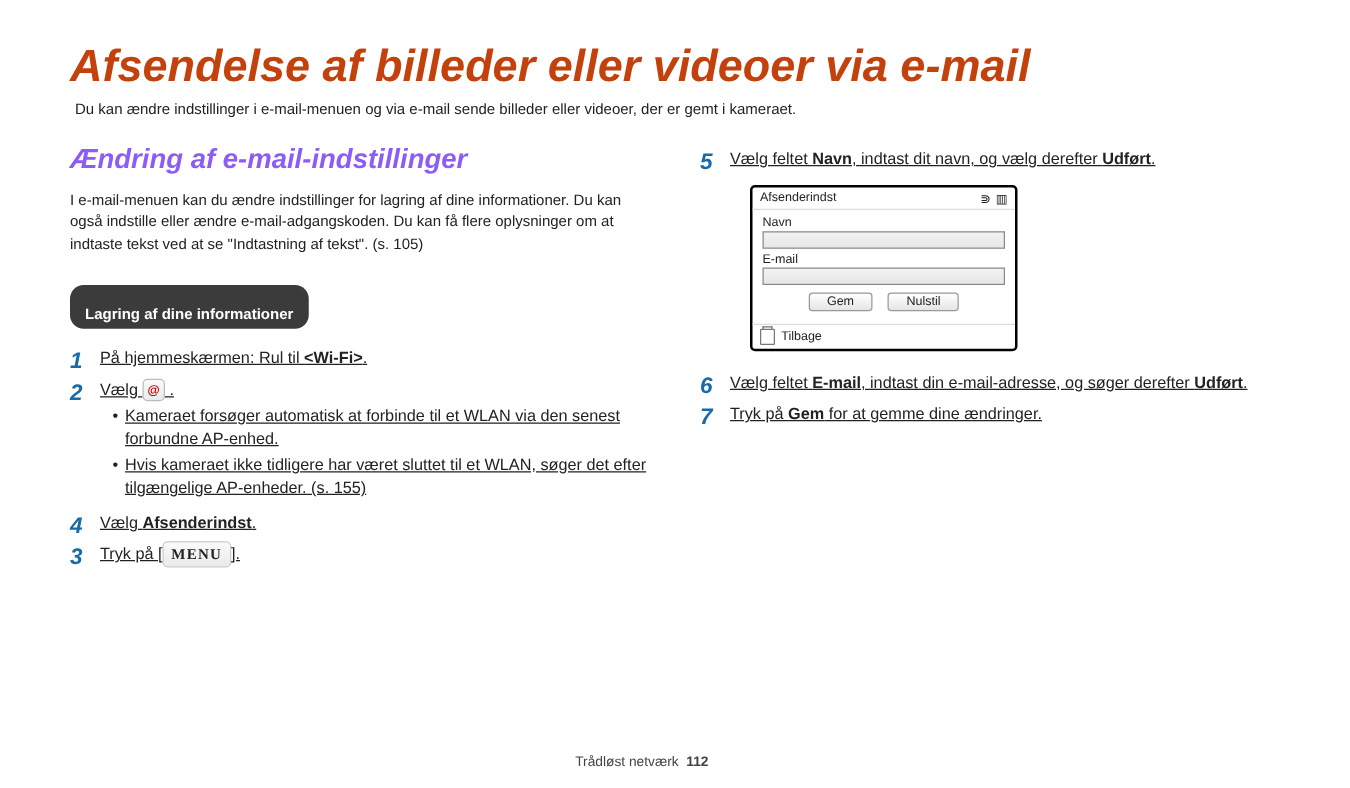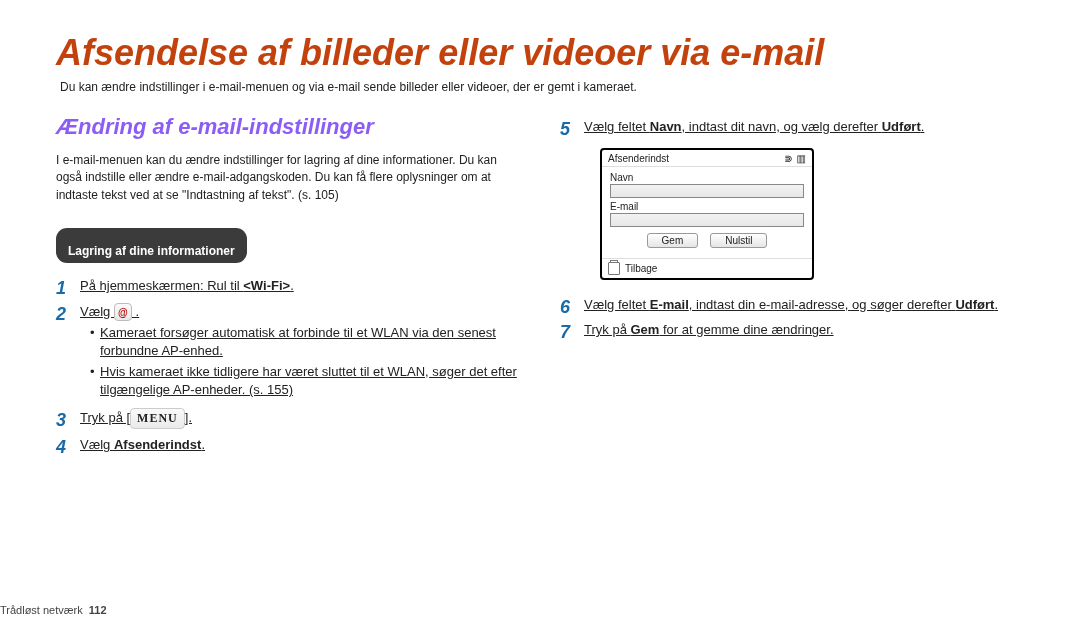--- a/index.html
+++ b/index.html
@@ -113,21 +113,21 @@
     font-family: Georgia, serif;
     font-weight: bold;
     letter-spacing: 1px;
     font-size: 12px;
   }
   .footer {
     position: absolute;
     bottom: 14px;
     left: 0;
     width: 1027px;
-    text-align: left;
+    text-align: center;
     font-size: 11px;
     color: #444;
   }
   .footer .pg { font-weight: 700; }
 
   
   .device {
     border: 2px solid #000;
     border-radius: 4px;
     width: 210px;
@@ -195,25 +195,25 @@
         <li data-num="2">
           <span>Vælg </span>
           <span class="inline-icon">
               <span class="at">@</span>
             </span> .
           <ul class="bullets">
             <li>Kameraet forsøger automatisk at forbinde til et WLAN via den senest forbundne AP-enhed.</li>
             <li>Hvis kameraet ikke tidligere har været sluttet til et WLAN, søger det efter tilgængelige AP-enheder. (s. 155)</li>
           </ul>
         </li>
+        <li data-num="4">
+          <span>Vælg </span><b>Afsenderindst</b><span>.</span>
+        </li>
         <li data-num="3">
           <span>Tryk på [</span><span class="menu-btn">MENU</span><span>].</span>
-        </li>
-        <li data-num="4">
-          <span>Vælg </span><b>Afsenderindst</b><span>.</span>
         </li>
       </ol>
     </div>
 
     <div class="col">
       <ol class="steps">
         <li data-num="5">
           <span>Vælg feltet </span><b>Navn</b><span>, indtast dit navn, og vælg derefter </span><b>Udført</b><span>.</span>
         </li>
       </ol>

